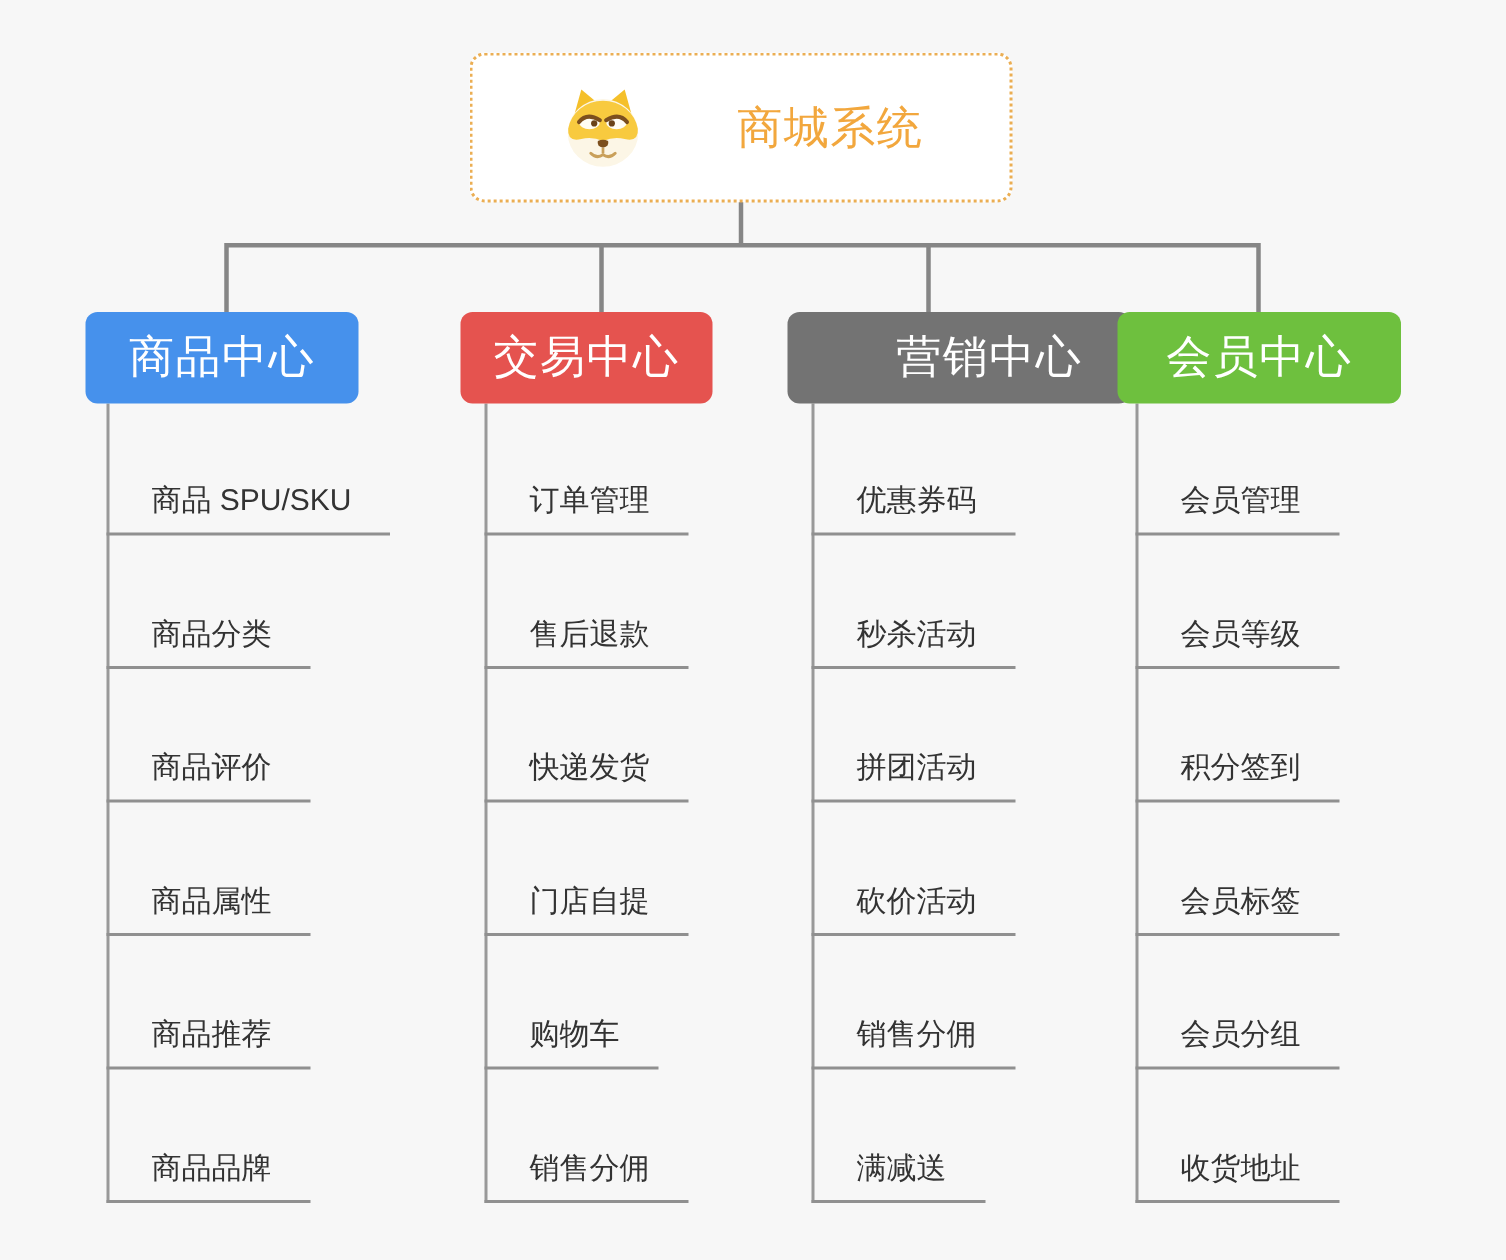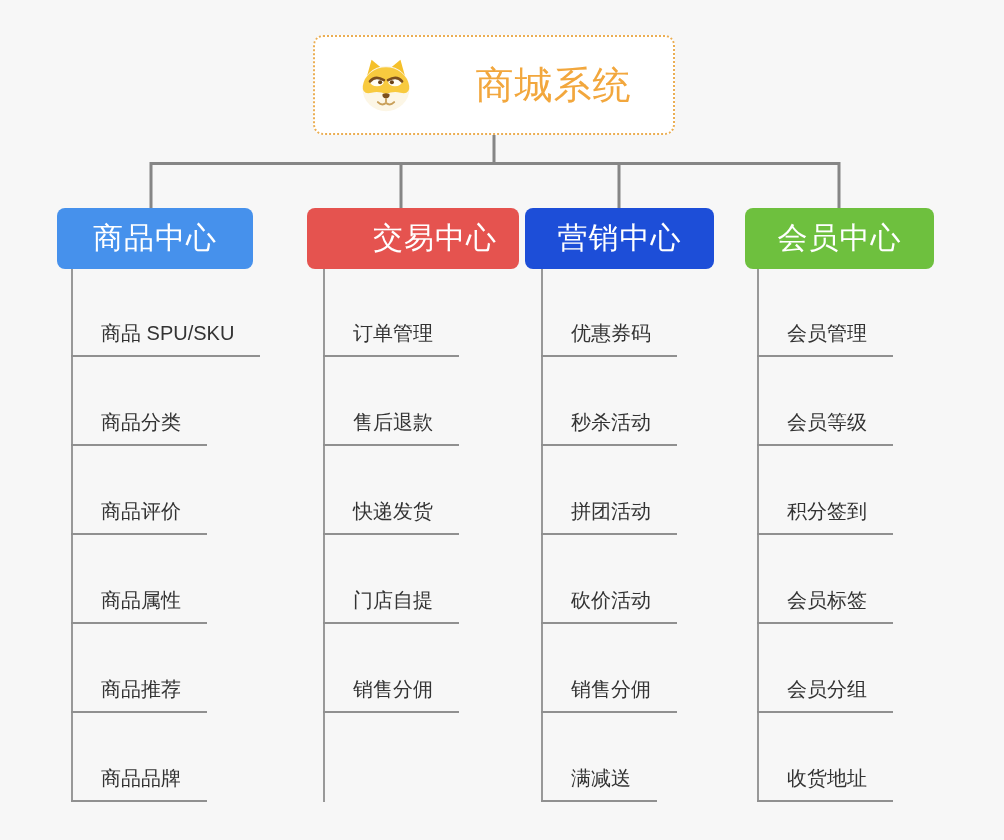--- a/index.html
+++ b/index.html
@@ -19,38 +19,38 @@
   .root-node{
     position:absolute;left:313px;top:35px;width:362px;height:100px;
     background:#ffffff;
     border:2px dotted #ebae53;
     border-radius:10px;
     box-sizing:border-box;
     display:flex;align-items:center;justify-content:center;gap:13px;
     z-index:2;
   }
   .root-title{
-    font-size:38px;
+    font-size:30px;
     color:#f2a73d;
     letter-spacing:1px;
     white-space:nowrap;
     margin-left:48px;
   }
   .branch-node{
     position:absolute;top:208px;height:61px;
     border-radius:8px;
     display:flex;align-items:center;justify-content:center;
     color:#ffffff;
     font-size:30px;
     letter-spacing:1px;
     white-space:nowrap;
     z-index:2;
   }
-  .bn1{left:57px;width:196px;}
-  .bn2{left:307px;width:168px;padding-left:44px;}
+  .bn1{left:57px;width:182px;}
+  .bn2{left:307px;width:168px;}
   .bn3{left:525px;width:189px;}
   .bn4{left:745px;width:189px;text-align:center;}
   .leaf-col{
     position:absolute;top:268px;
     display:flex;flex-direction:column;
     z-index:1;
   }
   .lc1{left:71px;}
   .lc2{left:323px;}
   .lc3{left:541px;}
@@ -98,21 +98,21 @@
     </svg>
     <span class="root-title">商城系统</span>
   </div>
 
   <div class="branch-node bn1" style="background: rgb(70, 145, 236);">
     <span>商品中心</span>
   </div>
   <div class="branch-node bn2" style="background: rgb(229, 83, 79);">
     <span>交易中心</span>
   </div>
-  <div class="branch-node bn3" style="background: #1d4ed8;">
+  <div class="branch-node bn3" style="background: #737373; padding-left: 40px;">
     <span>营销中心</span>
   </div>
   <div class="branch-node bn4" style="background: rgb(110, 192, 62);">
     <span>会员中心</span>
   </div>
 
   <div class="leaf-col lc1">
     <div class="leaf-row">
         <span class="leaf-label">商品 SPU/SKU</span>
       </div>
@@ -140,20 +140,23 @@
     <div class="leaf-row">
         <span class="leaf-label">售后退款</span>
       </div>
     <div class="leaf-row">
         <span class="leaf-label">快递发货</span>
       </div>
     <div class="leaf-row">
         <span class="leaf-label">门店自提</span>
       </div>
     <div class="leaf-row">
+        <span class="leaf-label">购物车</span>
+      </div>
+    <div class="leaf-row">
         <span class="leaf-label">销售分佣</span>
       </div>
   </div>
 
   <div class="leaf-col lc3">
     <div class="leaf-row">
         <span class="leaf-label">优惠券码</span>
       </div>
     <div class="leaf-row">
         <span class="leaf-label">秒杀活动</span>

